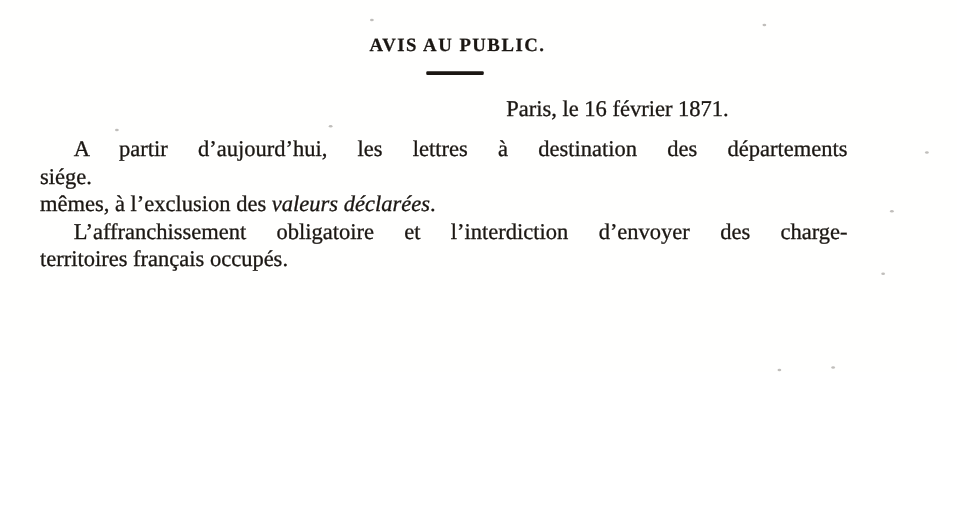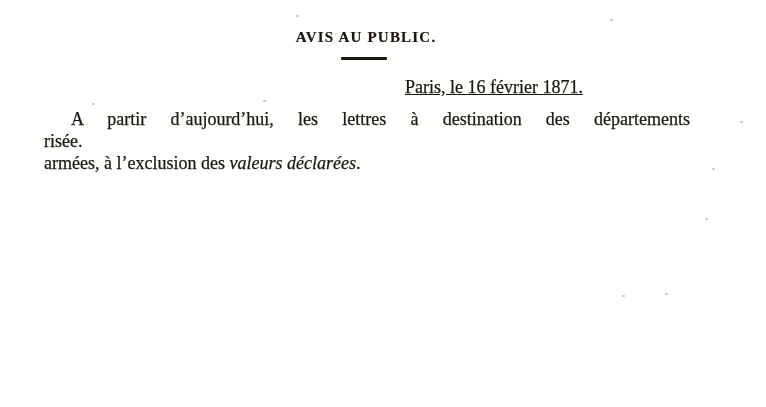--- a/index.html
+++ b/index.html
@@ -32,25 +32,24 @@
     width: 46px; height: 3px;
     background: var(--ink, #1b1713);
     border-radius: 1px;
   }
   .dateline {
     position: absolute;
     left: 405px; top: 77px;
     font-size: 18px;
     -webkit-text-stroke: 0.25px;
     white-space: nowrap;
-    text-decoration: underline;
   }
   .body-text {
     position: absolute;
-    left: 44px; top: 108px;
+    left: 32px; top: 108px;
     width: 646px;
     font-size: 18px;
     line-height: 22px;
     -webkit-text-stroke: 0.25px;
   }
   .line {
     text-align: justify;
     text-align-last: justify;
     height: 22px;
     overflow: hidden;
@@ -93,24 +92,26 @@
 
   <div class="doc-title">AVIS AU PUBLIC.</div>
 
   <div class="title-rule"></div>
 
   <div class="dateline">Paris, le 16 février 1871.</div>
 
   <div class="body-text">
 
     <div class="line indent">A partir d’aujourd’hui, les lettres à destination des départements</div>
-    <div class="line last">risée.</div>
+    <div class="line last">siége.</div>
 
-    <div class="line last"><span>armées, à l’exclusion des </span><span class="italic">valeurs déclarées</span><span>.</span></div>
+    <div class="line last"><span>mêmes, à l’exclusion des </span><span class="italic">valeurs déclarées</span><span>.</span></div>
 
+    <div class="line indent">L’affranchissement obligatoire et l’interdiction d’envoyer des charge-</div>
+    <div class="line last">territoires français occupés.</div>
   </div>
 
 
   <div class="bottom-rule"></div>
 
   <div class="speck" style="left:296px; top:15px;"></div>
   <div class="speck" style="left:610px; top:19px;"></div>
   <div class="speck" style="left:740px; top:121px;"></div>
   <div class="speck" style="left:712px; top:168px;"></div>
   <div class="speck" style="left:92px; top:103px;"></div>

